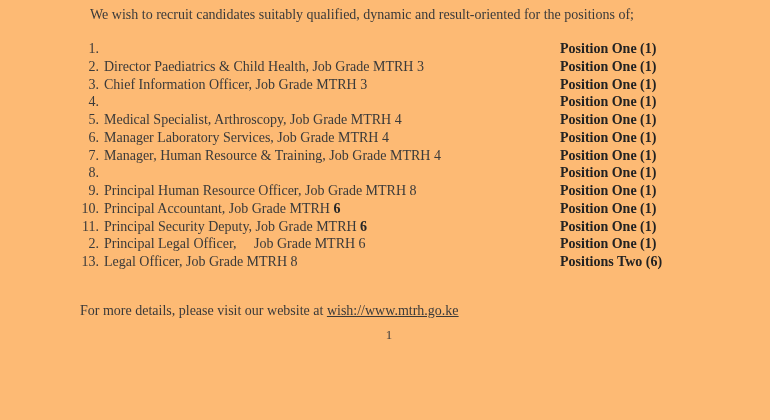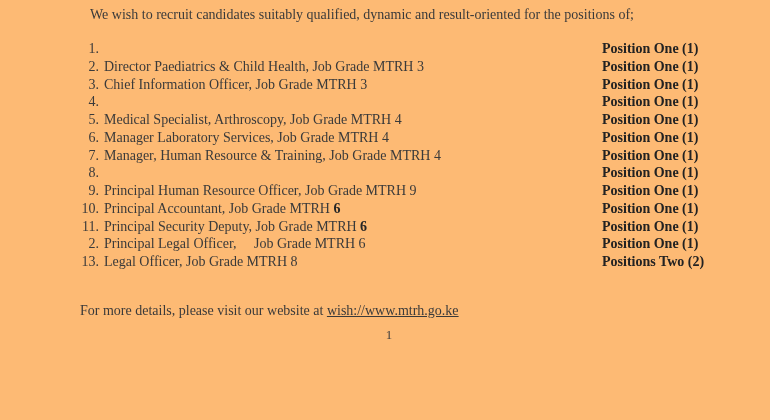--- a/index.html
+++ b/index.html
@@ -52,21 +52,20 @@
     font-weight: bold;
     color: #262626;
   }
   .count {
     position: absolute;
     left: 480px;
     top: 0;
     font-weight: bold;
     color: #222222;
     white-space: pre;
-    margin-left: 42px;
   }
   .footer {
     position: absolute;
     left: 80px;
     top: 301px;
     font-size: 14px;
     line-height: 19px;
     white-space: pre;
   }
   .footer a {
@@ -133,21 +132,21 @@
       <span class="count">Position One (1)</span>
     </div>
 
     <div class="row">
       <span class="num">8.</span>
       <span class="count">Position One (1)</span>
     </div>
 
     <div class="row">
       <span class="num">9.</span>
-      <span class="title"><span>Principal Human Resource Officer, Job Grade MTRH 9</span><b></b></span>
+      <span class="title"><span>Principal Human Resource Officer, Job Grade MTRH 8</span><b></b></span>
       <span class="count">Position One (1)</span>
     </div>
 
     <div class="row">
       <span class="num">10.</span>
       <span class="title"><span>Principal Accountant, Job Grade MTRH </span><b>6</b></span>
       <span class="count">Position One (1)</span>
     </div>
 
     <div class="row">
@@ -158,21 +157,21 @@
 
     <div class="row">
       <span class="num">2.</span>
       <span class="title"><span>Principal Legal Officer,     Job Grade MTRH 6</span><b></b></span>
       <span class="count">Position One (1)</span>
     </div>
 
     <div class="row">
       <span class="num">13.</span>
       <span class="title"><span>Legal Officer, Job Grade MTRH 8</span><b></b></span>
-      <span class="count">Positions Two (2)</span>
+      <span class="count">Positions Two (6)</span>
     </div>
 
   </div>
 
   <div class="footer"><span>For more details, please visit our website at </span><a>wish://www.mtrh.go.ke</a></div>
 
   <div class="page-number">1</div>
 
 </div>
 

